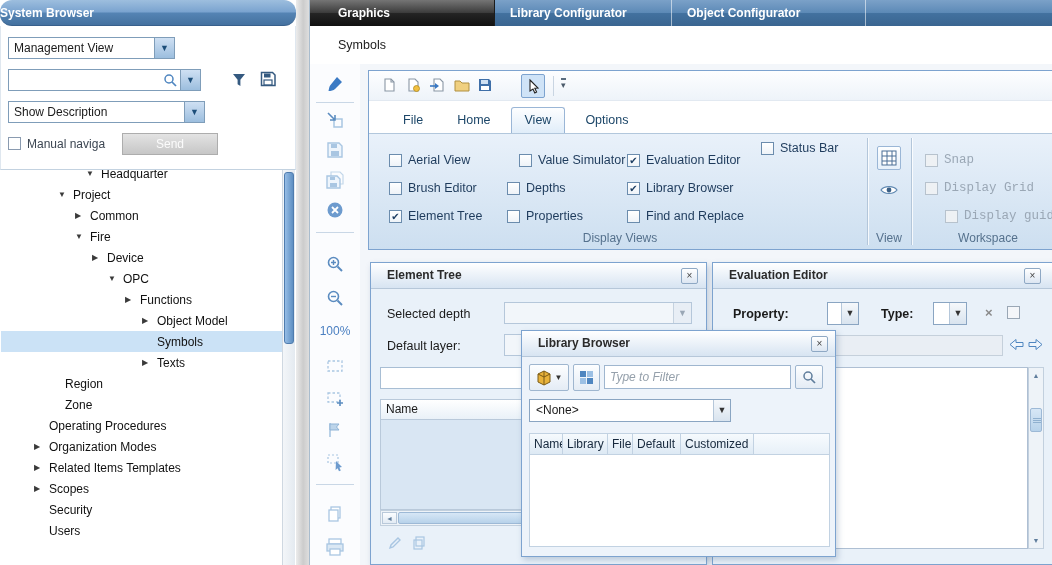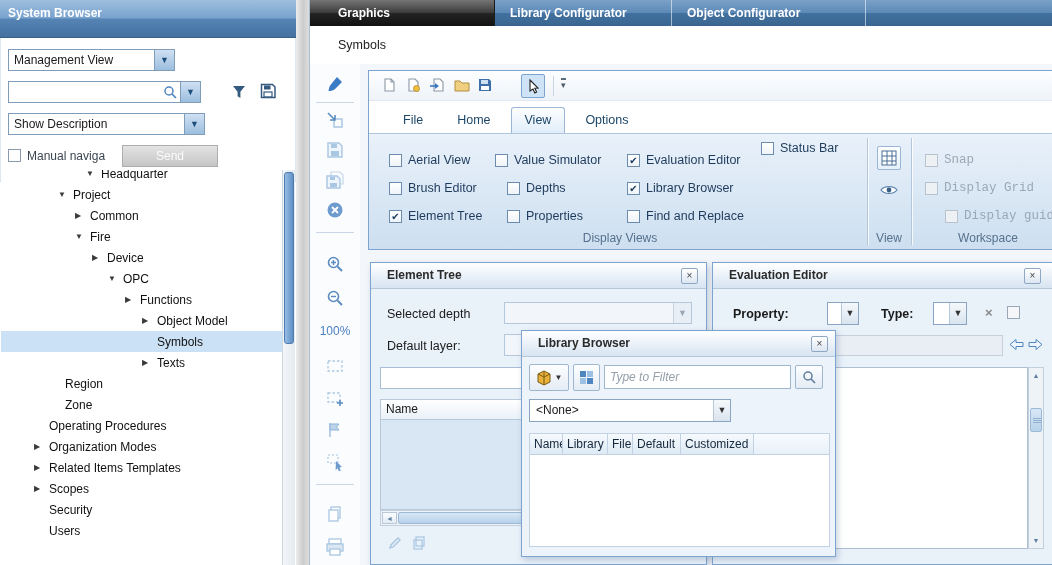--- a/index.html
+++ b/index.html
@@ -2,22 +2,22 @@
 <html><head>
 <meta charset="utf-8">
 <style>
   * { margin:0; padding:0; box-sizing:border-box; }
   html,body { background:#9aa4b0; }
   body { font-family:"Liberation Sans", sans-serif; font-size:12px; color:#1a1a1a; }
   .screen { position:relative; width:1052px; height:565px; overflow:hidden; background:#fff; }
 
   
   .sysb { position:absolute; left:0; top:0; width:296px; height:565px; background:#fff; }
-  .sysb-title { height:38px; background:linear-gradient(180deg,#9dbede 0%,#7aa3cf 48%,#5584b4 52%,#44719f 100%);
-    color:#fff; font-weight:bold; line-height:26px; padding:0 8px; border-bottom:1px solid #38608c; }
+  .sysb-title { height:26px; background:linear-gradient(180deg,#9dbede 0%,#7aa3cf 48%,#5584b4 52%,#44719f 100%);
+    color:#fff; font-weight:bold; line-height:26px; padding:0 0; border-bottom:1px solid #38608c;border-radius:12px; }
   .sysb-controls { position:relative; height:144px; background:#fff; border-bottom:1px solid #c3d2e0;
     border-left:1px solid #dfe7ef; border-right:1px solid #dfe7ef; }
   .combo { position:absolute; display:flex; height:22px; border:1px solid #7f9db9; background:#fff; }
   .combo .cval { flex:1; line-height:20px; padding:0 5px; white-space:nowrap; overflow:hidden; }
   .combo .cbtn { width:20px; border-left:1px solid #7f9db9; background:linear-gradient(#cfe0f3,#9cbede);
     color:#1d4e79; font-size:9px; line-height:20px; text-align:center; }
   .searchbox { position:absolute; display:flex; align-items:center; height:22px; border:1px solid #7f9db9; background:#fff; }
   .searchbox input { flex:1; border:none; outline:none; height:18px; padding:0 4px; font-family:inherit; font-size:12px; min-width:0; }
   .graybtn { position:absolute; height:22px; background:linear-gradient(#e3e3e3,#c6c6c6); border:1px solid #adadad;
     color:#fbfbfb; text-align:center; line-height:20px; }
@@ -413,21 +413,21 @@
               <span class="cbl">Aerial View</span>
             </span>
             <span class="ribcheck" style="left: 14px; top: 46px;">
               <span class="cbx"></span>
               <span class="cbl">Brush Editor</span>
             </span>
             <span class="ribcheck" style="left: 14px; top: 74px;">
               <span class="cbx">✔</span>
               <span class="cbl">Element Tree</span>
             </span>
-            <span class="ribcheck" style="left: 120px; top: 18px;">
+            <span class="ribcheck" style="left: 144px; top: 18px;">
               <span class="cbx"></span>
               <span class="cbl">Value Simulator</span>
             </span>
             <span class="ribcheck" style="left: 132px; top: 46px;">
               <span class="cbx"></span>
               <span class="cbl">Depths</span>
             </span>
             <span class="ribcheck" style="left: 132px; top: 74px;">
               <span class="cbx"></span>
               <span class="cbl">Properties</span>

